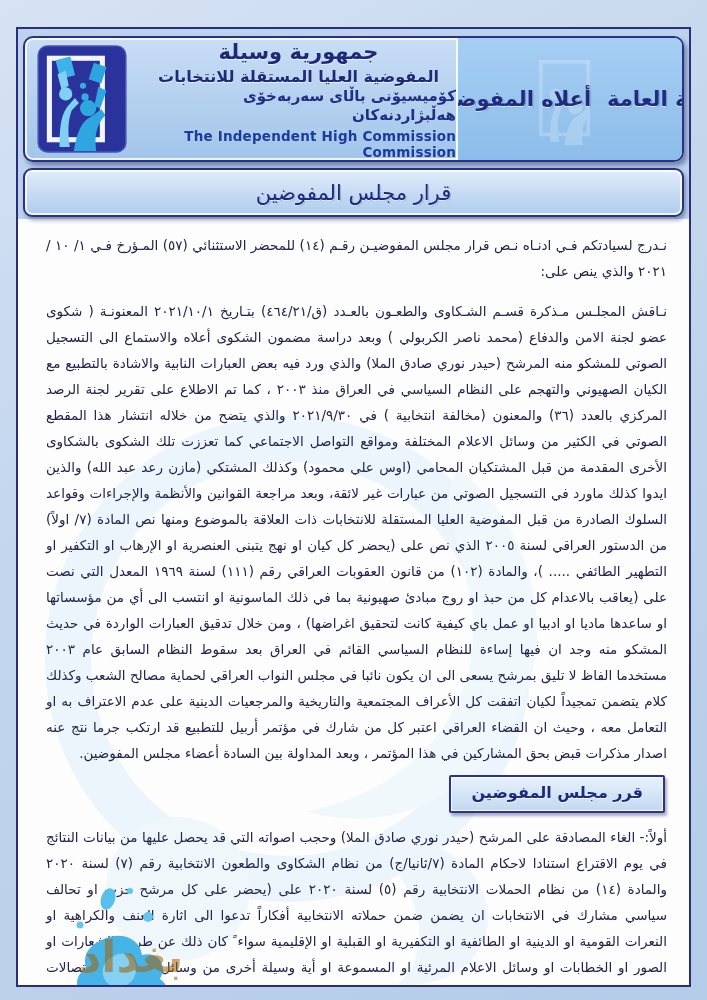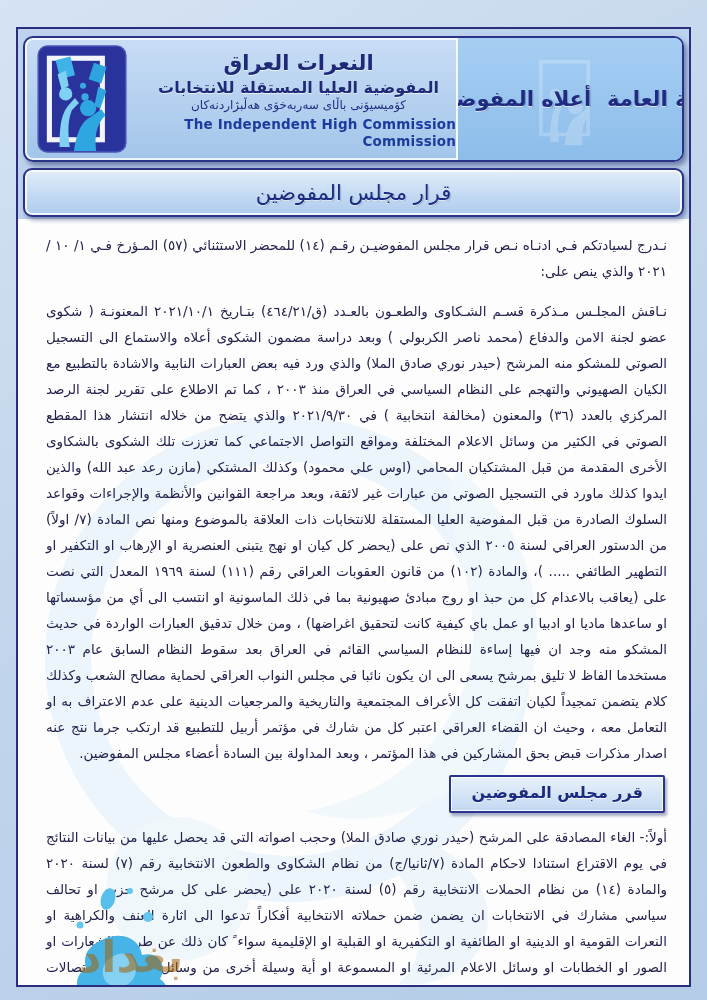--- a/index.html
+++ b/index.html
@@ -33,21 +33,21 @@
     position:relative;font-size:21px;font-weight:bold;color:#1d2b82;
     text-shadow:0 1px 0 rgba(255,255,255,.75),1px 1px 1px rgba(25,35,90,.35);
     white-space:nowrap;
   }
   .center-block{
     flex:1;display:flex;flex-direction:column;align-items:center;justify-content:center;
     padding-top:2px;line-height:1.25;color:#1e2a78;
   }
   .ar1{font-size:21px;font-weight:bold;text-shadow:0 1px 0 rgba(255,255,255,.6);}
   .ar2{font-size:16px;font-weight:bold;margin-top:2px;text-shadow:0 1px 0 rgba(255,255,255,.6);}
-  .ku{font-size:12px;font-weight:normal;margin-top:0;color:#202e84;}
+  .ku{font-size:15px;font-weight:bold;margin-top:0;color:#202e84;}
   .en{font-size:13.5px;font-weight:bold;margin-top:3px;color:#1b3b9e;letter-spacing:.2px;}
   .logo-tile{width:90px;margin:8px 14px 8px 12px;display:flex;align-items:center;justify-content:center;}
   .title-bar{
     position:absolute;left:5px;right:5px;top:139px;height:45px;
     border:2px solid #2b3388;border-radius:9px;
     background:linear-gradient(180deg,#e0edfa 0%,#aecbed 100%);
     box-shadow:2px 3px 4px rgba(40,52,110,.45), inset 0 0 0 2px rgba(250,253,255,.85);
     display:flex;align-items:center;justify-content:center;
   }
   .title-bar span{
@@ -102,21 +102,21 @@
             <circle cx="28" cy="48" r="6.5" fill="#ffffff"></circle>
             <path d="M22 100 C22 78 24 68 30 60 L36 52 L40 56 L34 64 C30 74 30 86 32 100 Z" fill="#ffffff"></path>
             <circle cx="50" cy="62" r="8" fill="#ffffff"></circle>
             <path d="M38 104 C40 86 44 76 52 72 L62 64 L66 70 C58 78 56 90 58 104 Z" fill="#ffffff"></path>
           </svg>
           <div class="sec-line">الامانة العامة</div>
           <div class="sec-line">أعلاه المفوضين</div>
         </div>
 
         <div class="center-block">
-          <div class="ar1">النعرات العراق</div>
+          <div class="ar1">جمهورية وسيلة</div>
           <div class="ar2">المفوضية العليا المستقلة للانتخابات</div>
           <div class="ku">کۆمیسیۆنی باڵای سەربەخۆی هەڵبژاردنەکان</div>
           <div class="en">The Independent High Commission Commission</div>
         </div>
 
         <div class="logo-tile">
           <svg width="90" height="108" viewBox="0 0 88 106">
             <rect x="1" y="1" width="86" height="104" rx="9" fill="#2a339c" stroke="#4a55b5" stroke-width="1.5"></rect>
             <rect x="12" y="13" width="52" height="80" fill="none" stroke="#f2f6fc" stroke-width="5"></rect>
             <rect x="20" y="13" width="15" height="19" fill="#3db3e9" transform="rotate(-14 27 22)"></rect>

